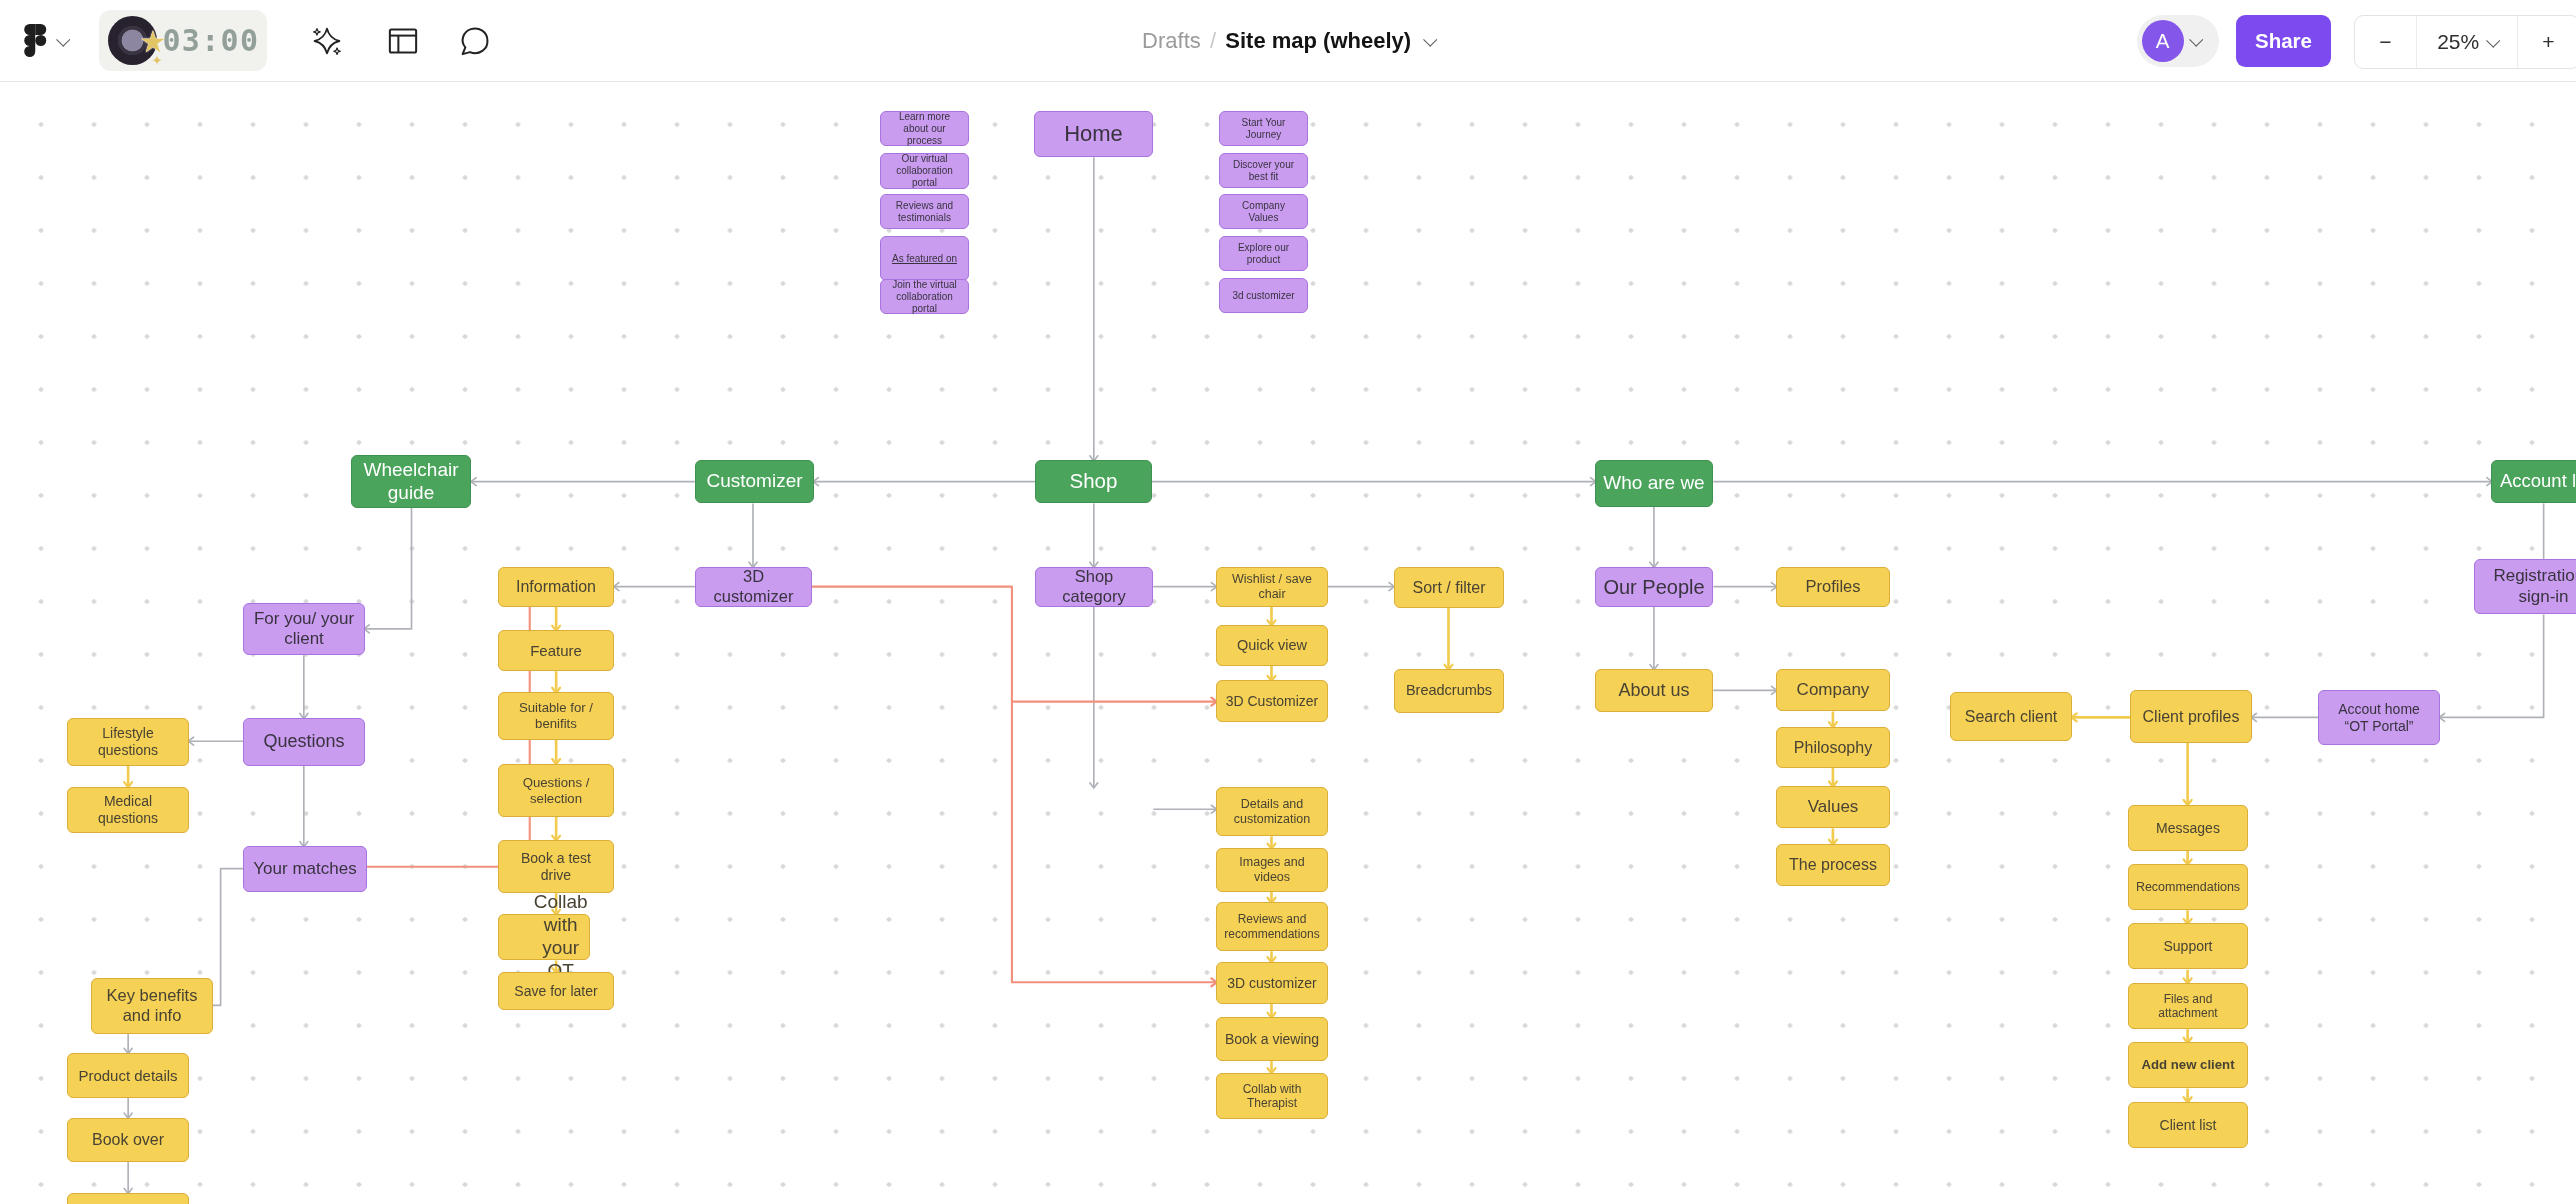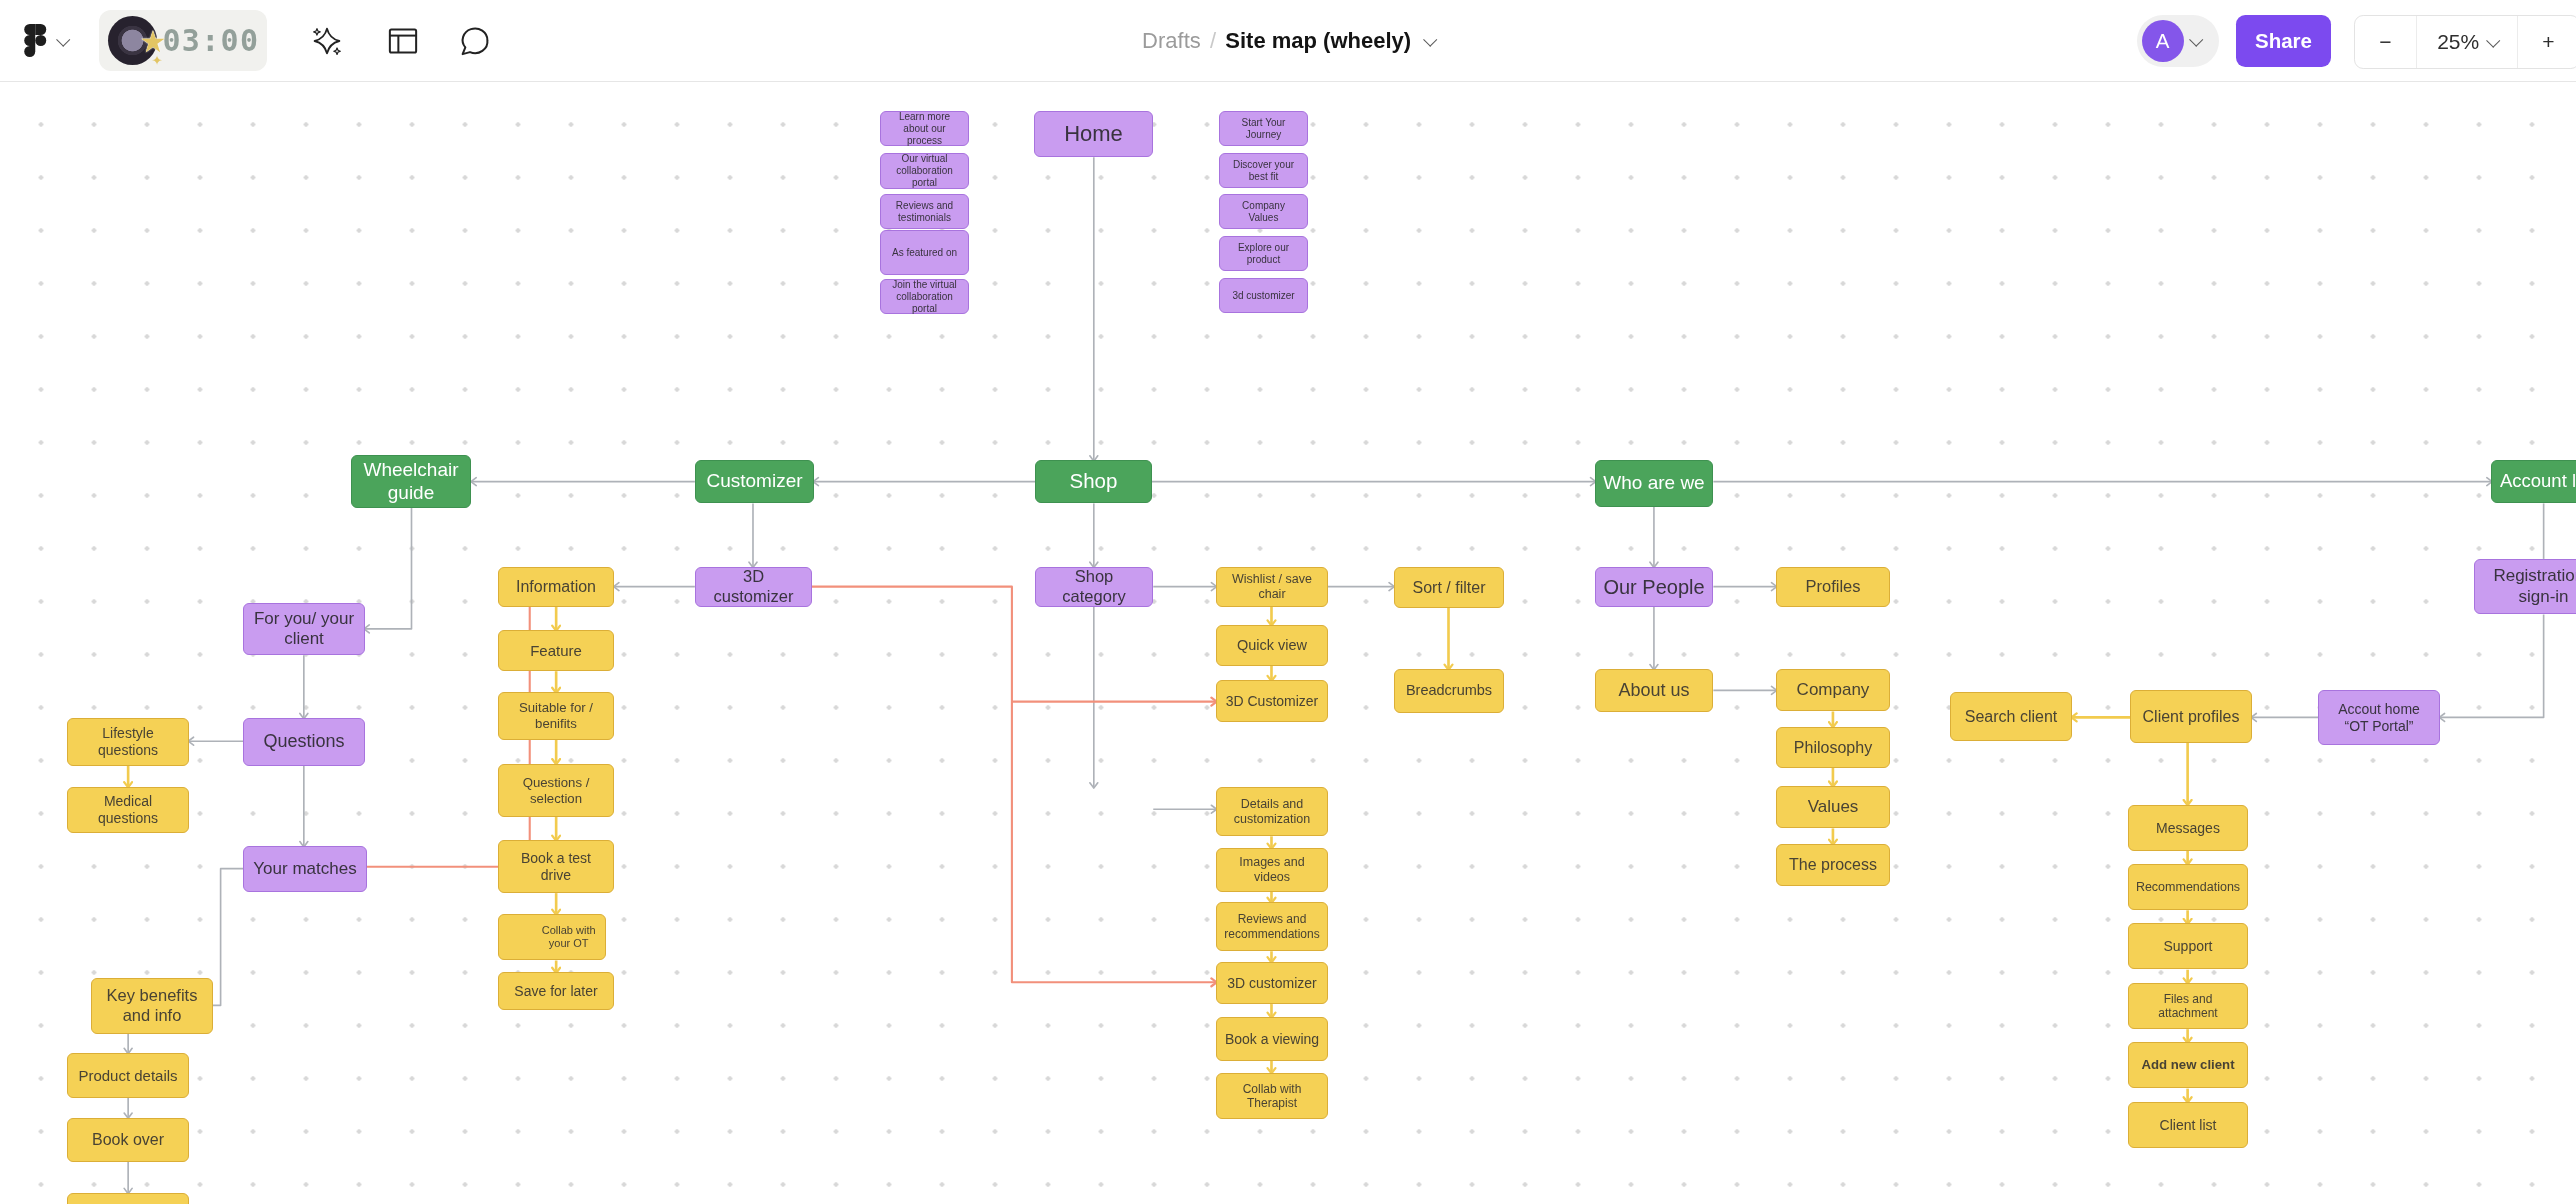--- a/index.html
+++ b/index.html
@@ -142,21 +142,21 @@
       <path d="M1229 888 L1532 888 L1532 1487 L1841 1487" fill="none" stroke="#F2907B" stroke-width="3.2" stroke-linejoin="round" marker-end="url(#arr-r)"></path>
       <path d="M1532 1062 L1841 1062" fill="none" stroke="#F2907B" stroke-width="3.2" stroke-linejoin="round" marker-end="url(#arr-r)"></path>
       <path d="M802 918 L802 1272" fill="none" stroke="#F2907B" stroke-width="3.2" stroke-linejoin="round"></path>
       <path d="M555 1312 L754 1312" fill="none" stroke="#F2907B" stroke-width="3.2" stroke-linejoin="round"></path>
     </svg>
 
   <div id="nodes">
       <div class="node pm" style="left: 880px; top: 111px; width: 89px; height: 35px; font-size: 10px;">Learn more about our process</div>
       <div class="node pm" style="left: 880px; top: 153px; width: 89px; height: 36px; font-size: 10px;">Our virtual collaboration portal</div>
       <div class="node pm" style="left: 880px; top: 194px; width: 89px; height: 35px; font-size: 10px;">Reviews and testimonials</div>
-      <div class="node pm" style="left: 880px; top: 230px; width: 89px; height: 45px; font-size: 10px;">As featured on</div>
+      <div class="node pm" style="left: 880px; top: 236px; width: 89px; height: 45px; font-size: 10px; text-decoration: underline;">As featured on</div>
       <div class="node pm" style="left: 880px; top: 279px; width: 89px; height: 35px; font-size: 10px;">Join the virtual collaboration portal</div>
       <div class="node purple" style="left: 1034px; top: 111px; width: 119px; height: 46px; font-size: 22px;">Home</div>
       <div class="node pm" style="left: 1219px; top: 111px; width: 89px; height: 35px; font-size: 10px;">Start Your Journey</div>
       <div class="node pm" style="left: 1219px; top: 153px; width: 89px; height: 35px; font-size: 10px;">Discover your best fit</div>
       <div class="node pm" style="left: 1219px; top: 194px; width: 89px; height: 35px; font-size: 10px;">Company Values</div>
       <div class="node pm" style="left: 1219px; top: 236px; width: 89px; height: 35px; font-size: 10px;">Explore our product</div>
       <div class="node pm" style="left: 1219px; top: 278px; width: 89px; height: 35px; font-size: 10px;">3d customizer</div>
       <div class="node green" style="left: 351px; top: 455px; width: 120px; height: 53px; font-size: 19px;">Wheelchair guide</div>
       <div class="node green" style="left: 695px; top: 460px; width: 119px; height: 43px; font-size: 19px;">Customizer</div>
       <div class="node green" style="left: 1035px; top: 460px; width: 117px; height: 43px; font-size: 20.5px;">Shop</div>
@@ -176,21 +176,21 @@
       <div class="node yellow" style="left: 67px; top: 787px; width: 122px; height: 46px; font-size: 14px;">Medical questions</div>
       <div class="node purple" style="left: 243px; top: 846px; width: 124px; height: 46px; font-size: 17px;">Your matches</div>
       <div class="node yellow" style="left: 67px; top: 978px; width: 122px; height: 56px; font-size: 16.5px; margin-left: 24px;">Key benefits and info</div>
       <div class="node yellow" style="left: 67px; top: 1053px; width: 122px; height: 45px; font-size: 15px;">Product details</div>
       <div class="node yellow" style="left: 67px; top: 1118px; width: 122px; height: 44px; font-size: 16px;">Book over</div>
       <div class="node yellow" style="left: 67px; top: 1193px; width: 122px; height: 40px; font-size: 13.2px;"></div>
       <div class="node yellow" style="left: 498px; top: 630px; width: 116px; height: 41px; font-size: 15px;">Feature</div>
       <div class="node yellow" style="left: 498px; top: 692px; width: 116px; height: 48px; font-size: 13.2px;">Suitable for / benifits</div>
       <div class="node yellow" style="left: 498px; top: 764px; width: 116px; height: 53px; font-size: 13.2px;">Questions / selection</div>
       <div class="node yellow" style="left: 498px; top: 840px; width: 116px; height: 53px; font-size: 14px;">Book a test drive</div>
-      <div class="node yellow" style="left: 498px; top: 914px; width: 108px; height: 46px; font-size: 11px; padding-left: 40px;">Collab with your OT</div>
+      <div class="node yellow" style="left: 498px; top: 914px; width: 92px; height: 46px; font-size: 19px; padding-left: 40px;">Collab with your OT</div>
       <div class="node yellow" style="left: 498px; top: 972px; width: 116px; height: 38px; font-size: 14px;">Save for later</div>
       <div class="node yellow" style="left: 1216px; top: 625px; width: 112px; height: 41px; font-size: 14.5px;">Quick view</div>
       <div class="node yellow" style="left: 1216px; top: 680px; width: 112px; height: 42px; font-size: 14px;">3D Customizer</div>
       <div class="node yellow" style="left: 1216px; top: 787px; width: 112px; height: 49px; font-size: 12.5px;">Details and customization</div>
       <div class="node yellow" style="left: 1216px; top: 848px; width: 112px; height: 44px; font-size: 12.5px;">Images and videos</div>
       <div class="node yellow" style="left: 1216px; top: 902px; width: 112px; height: 49px; font-size: 12px;">Reviews and recommendations</div>
       <div class="node yellow" style="left: 1216px; top: 962px; width: 112px; height: 42px; font-size: 14px;">3D customizer</div>
       <div class="node yellow" style="left: 1216px; top: 1017px; width: 112px; height: 44px; font-size: 14px;">Book a viewing</div>
       <div class="node yellow" style="left: 1216px; top: 1073px; width: 112px; height: 46px; font-size: 12px;">Collab with Therapist</div>
       <div class="node yellow" style="left: 1394px; top: 669px; width: 110px; height: 44px; font-size: 14.5px;">Breadcrumbs</div>

